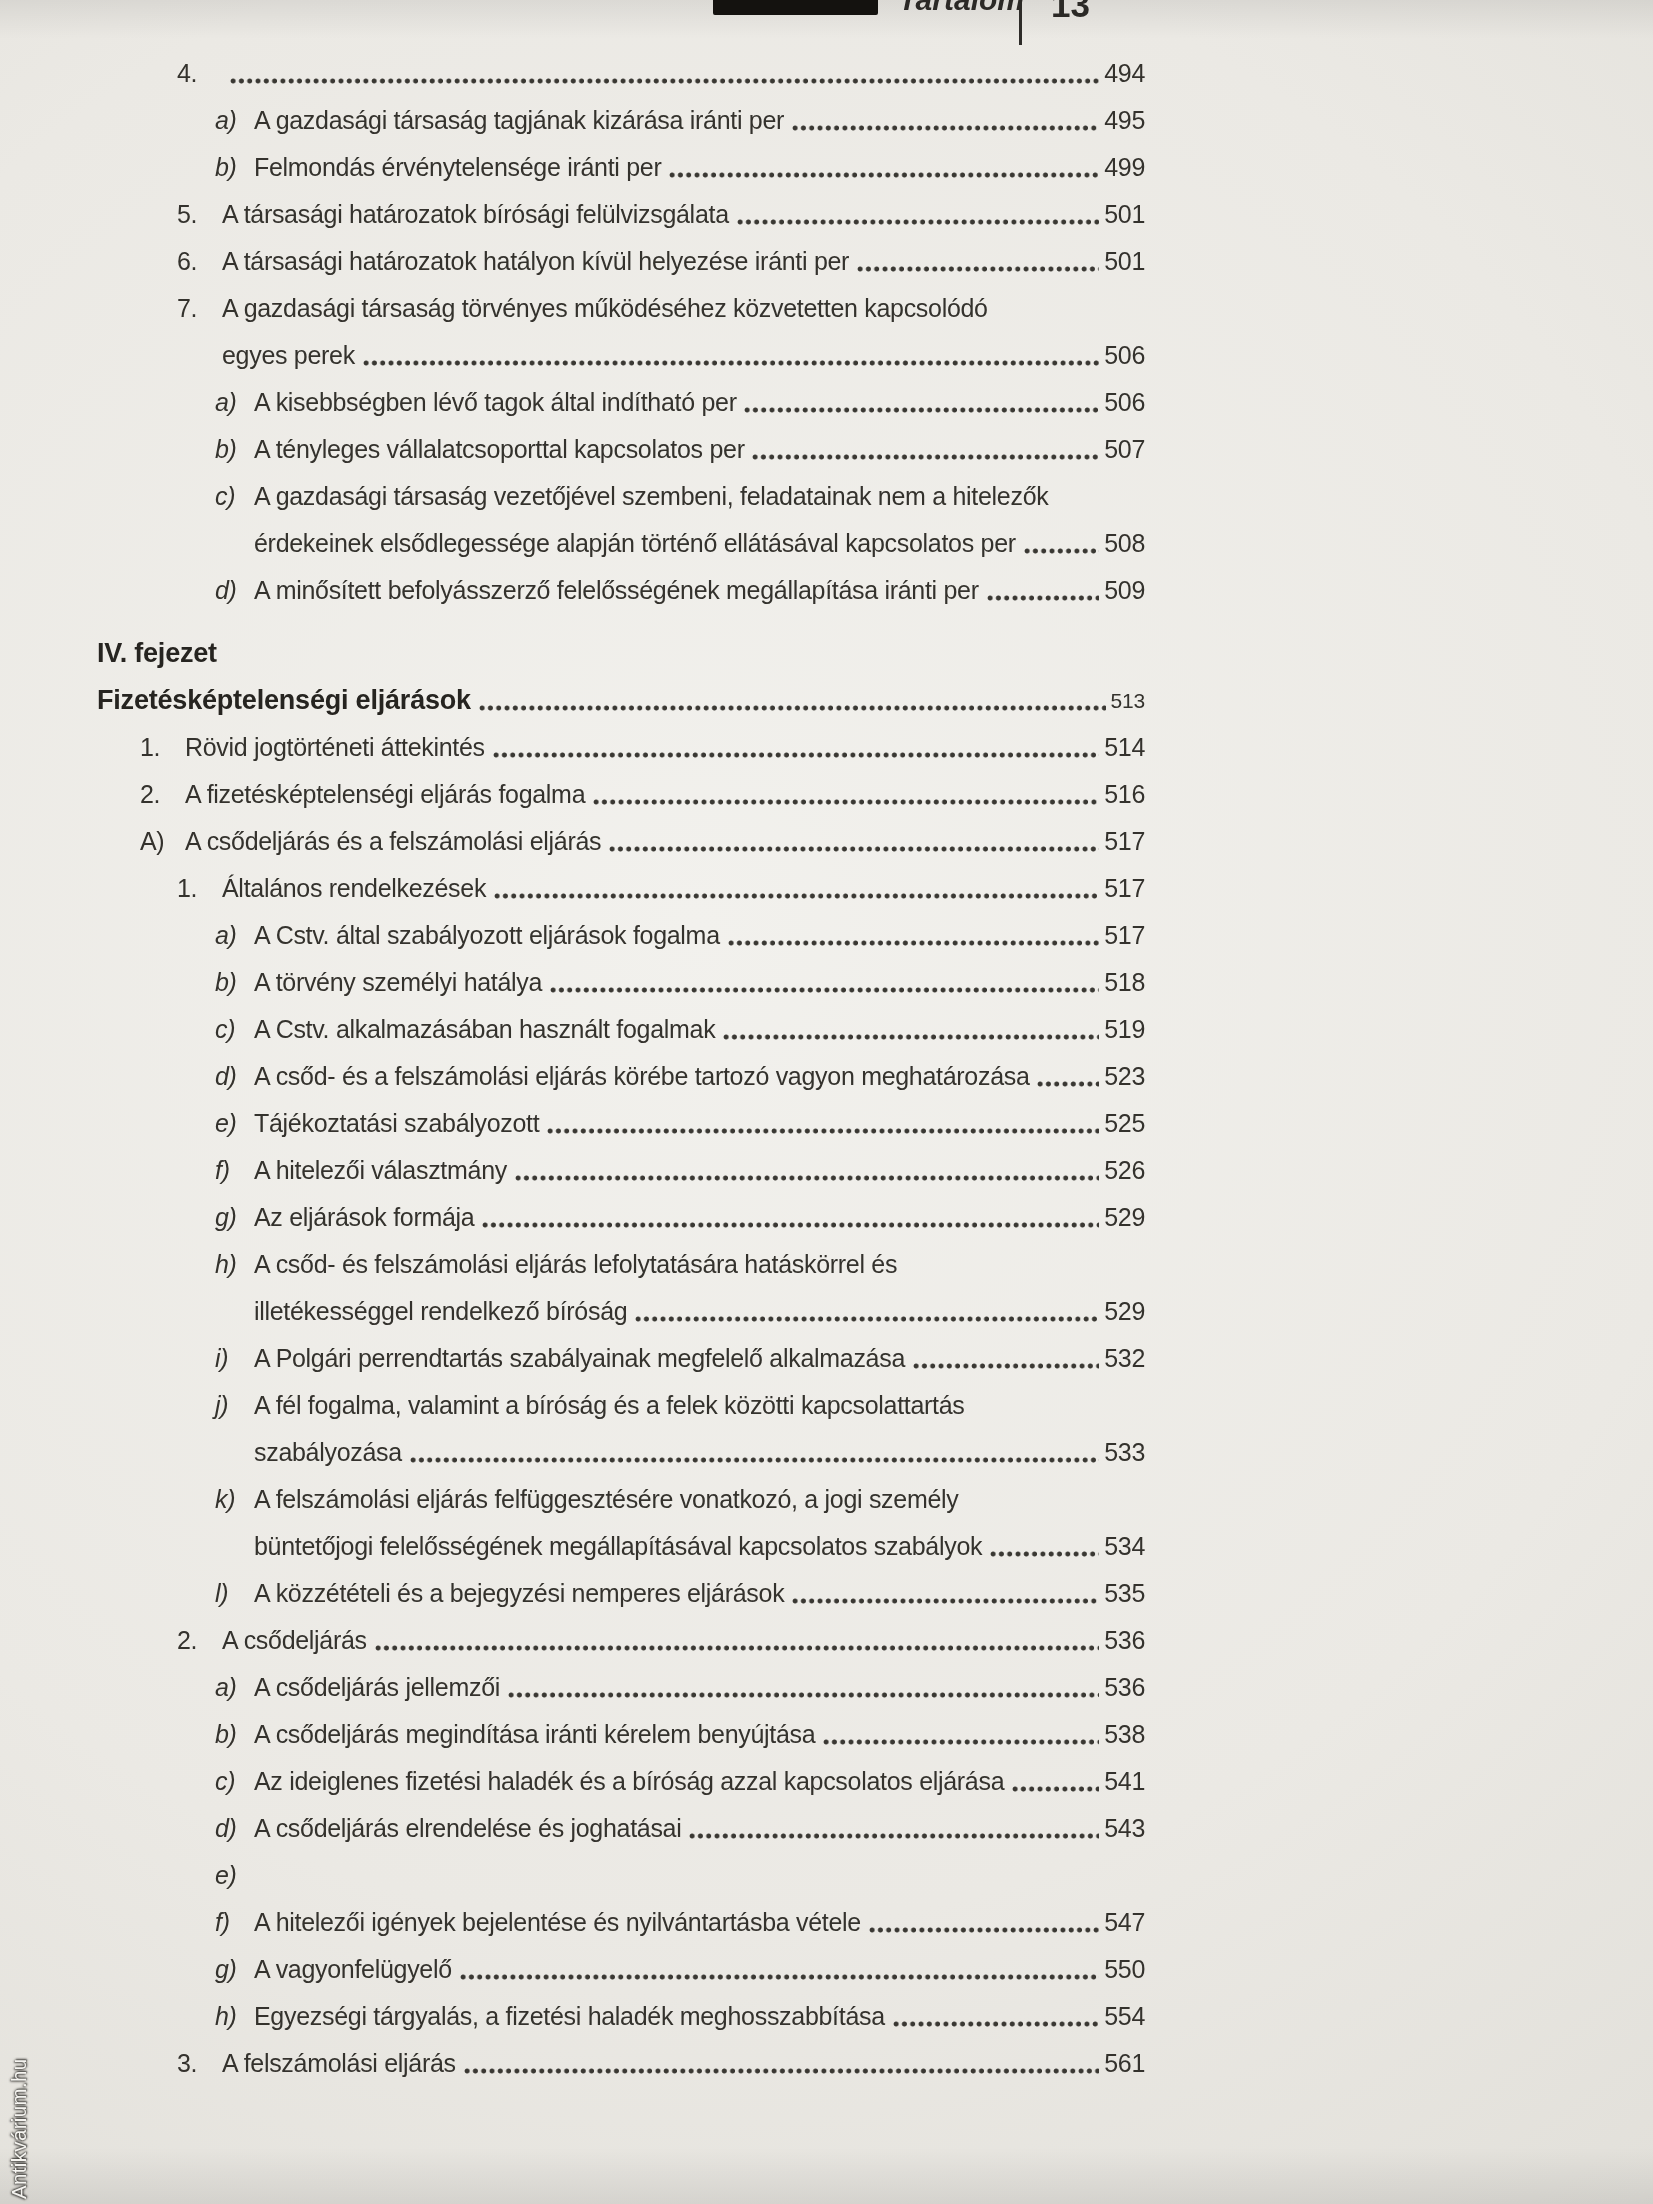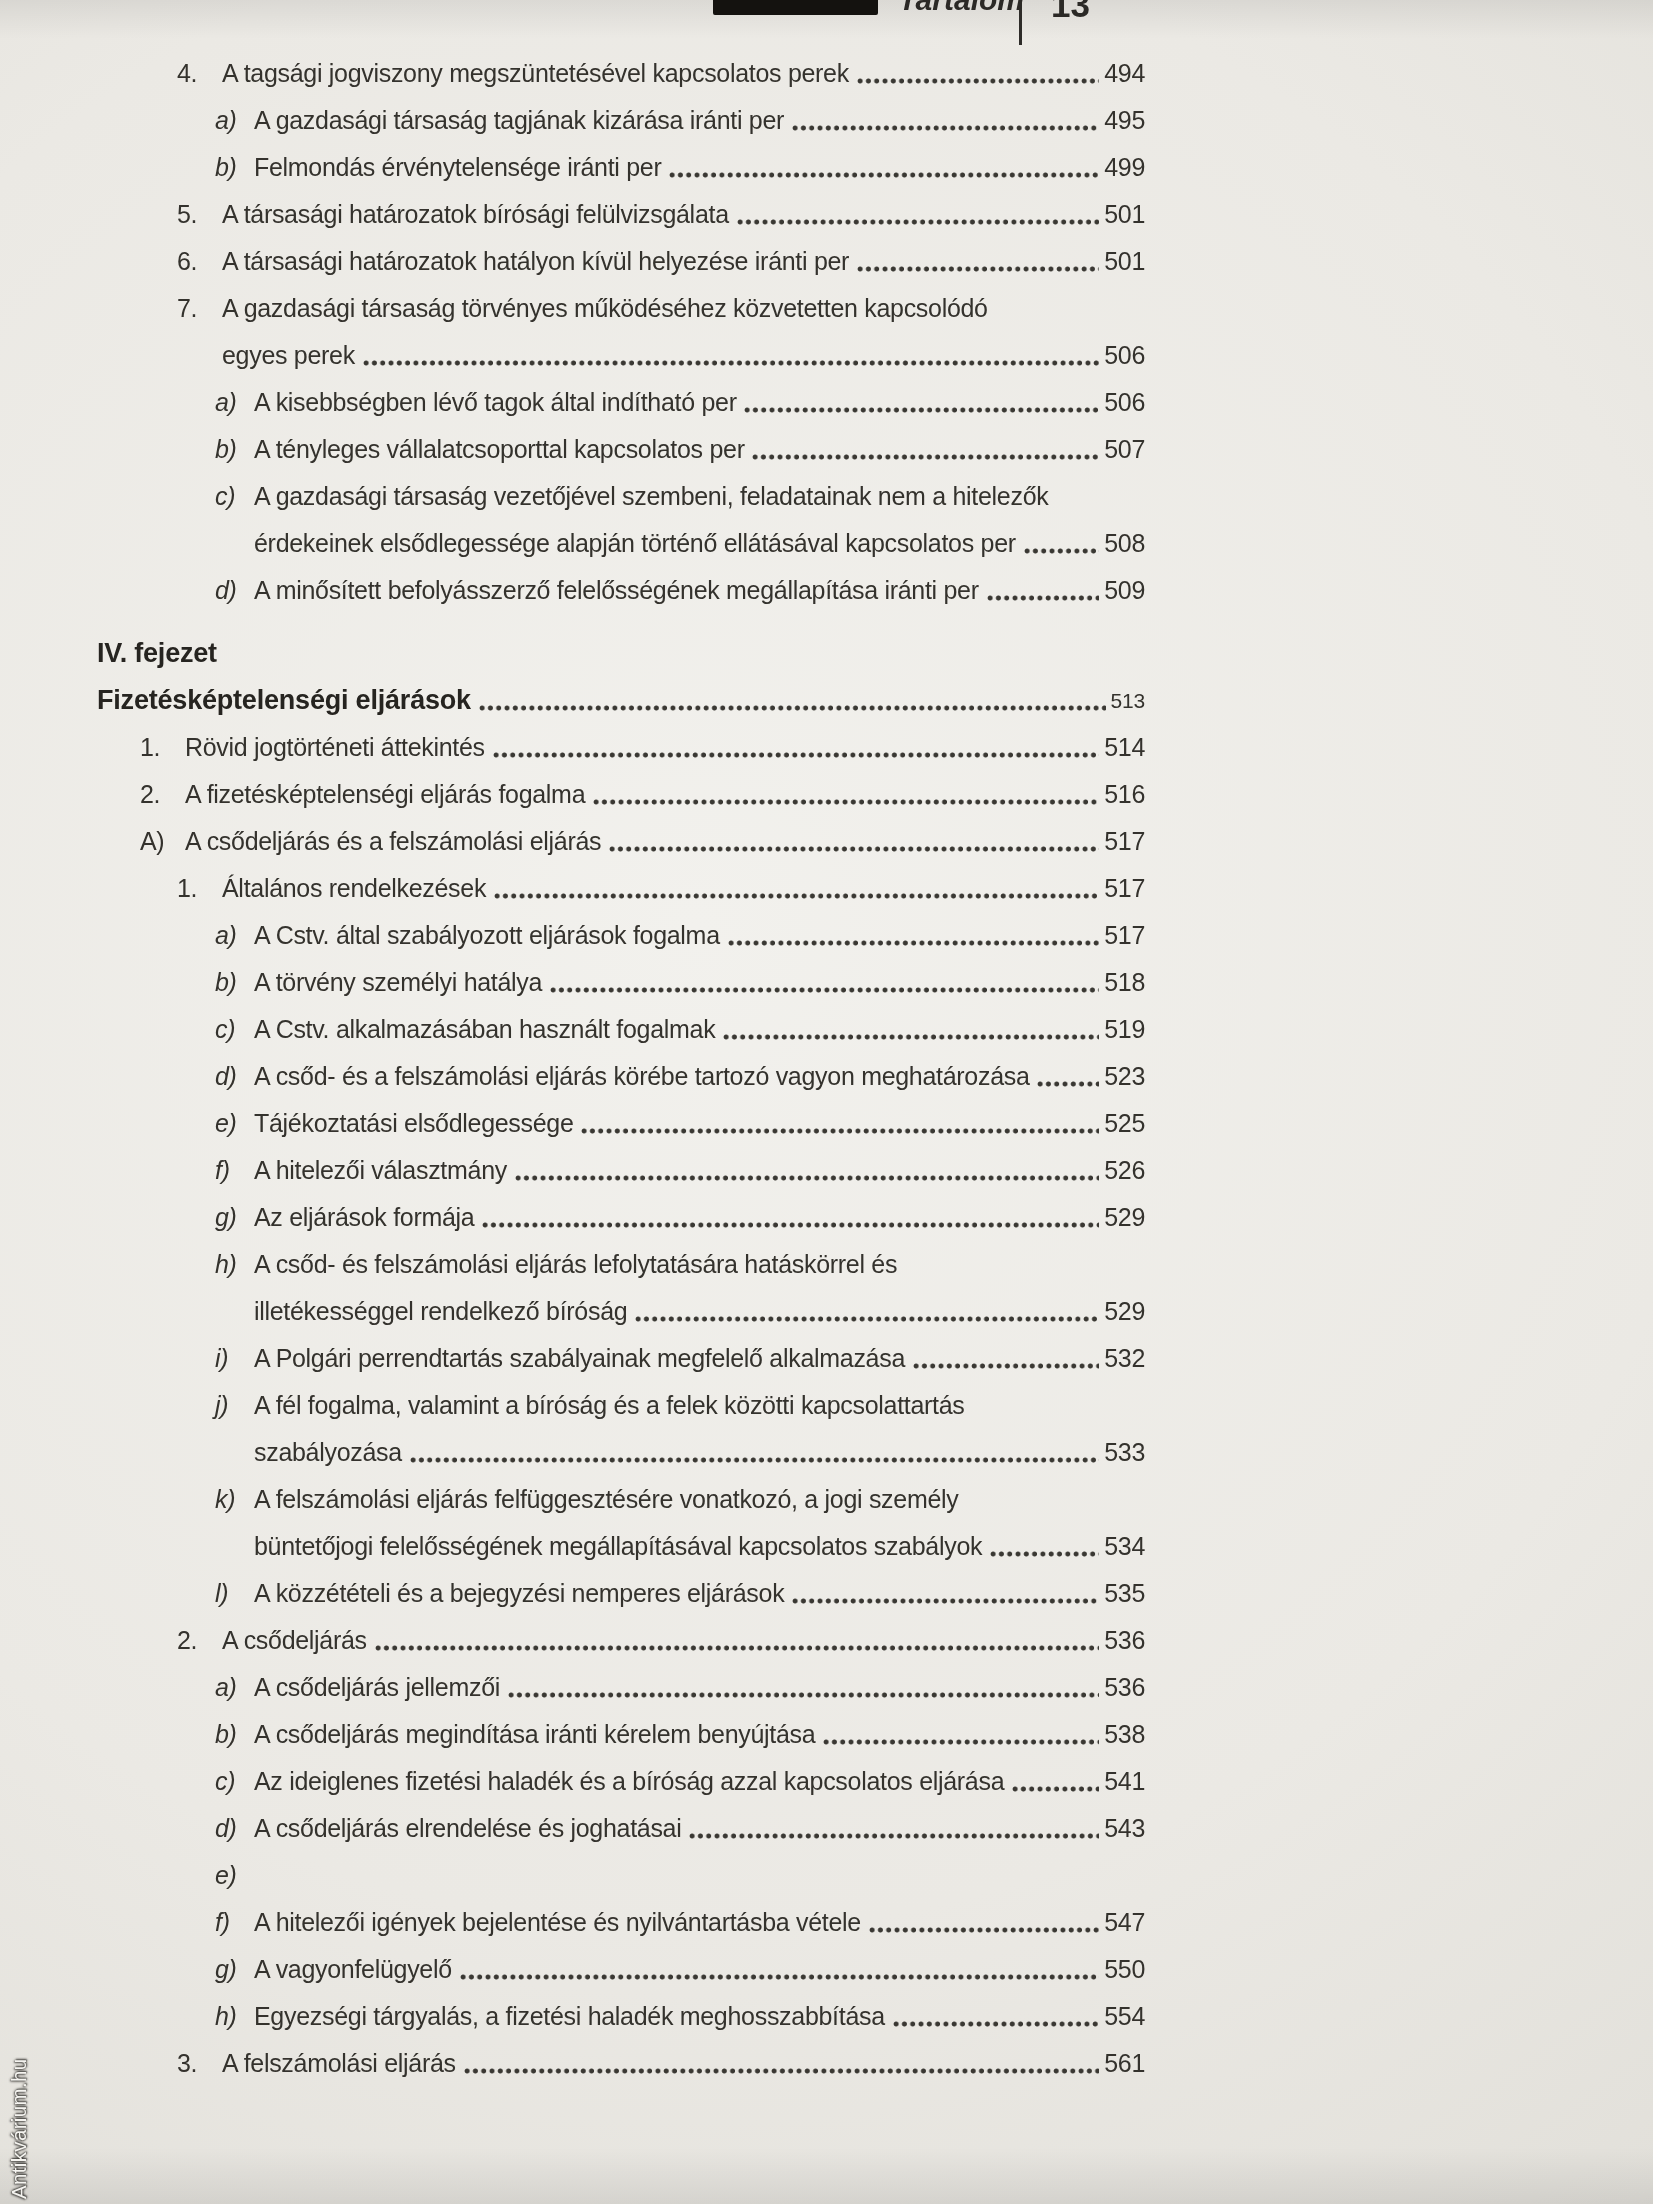--- a/index.html
+++ b/index.html
@@ -88,21 +88,20 @@
 <div class="header-clip">
   <span class="running-title">Tartalom</span>
   <span class="header-pageno">13</span>
 </div>
 
 <div class="toc">
     <div class="row lvl2">
       <span class="marker">4.</span>
       <div class="content-col">
         <div class="lastline">
-          <span class="ltext">A tagsági jogviszony megszüntetésével kapcsolatos perek</span>
           <span class="dots"></span>
           <span class="pg">494</span>
         </div>
       </div>
     </div>
     <div class="row lvl3">
       <span class="marker it">a)</span>
       <div class="content-col">
         <div class="lastline">
           <span class="ltext">A gazdasági társaság tagjának kizárása iránti per</span>
@@ -282,21 +281,21 @@
           <span class="ltext">A csőd- és a felszámolási eljárás körébe tartozó vagyon meghatározása</span>
           <span class="dots"></span>
           <span class="pg">523</span>
         </div>
       </div>
     </div>
     <div class="row lvl3">
       <span class="marker it">e)</span>
       <div class="content-col">
         <div class="lastline">
-          <span class="ltext">Tájékoztatási elsődlegessége</span>
+          <span class="ltext">Tájékoztatási szabályozott</span>
           <span class="dots"></span>
           <span class="pg">525</span>
         </div>
       </div>
     </div>
     <div class="row lvl3">
       <span class="marker it">f)</span>
       <div class="content-col">
         <div class="lastline">
           <span class="ltext">A hitelezői választmány</span>

